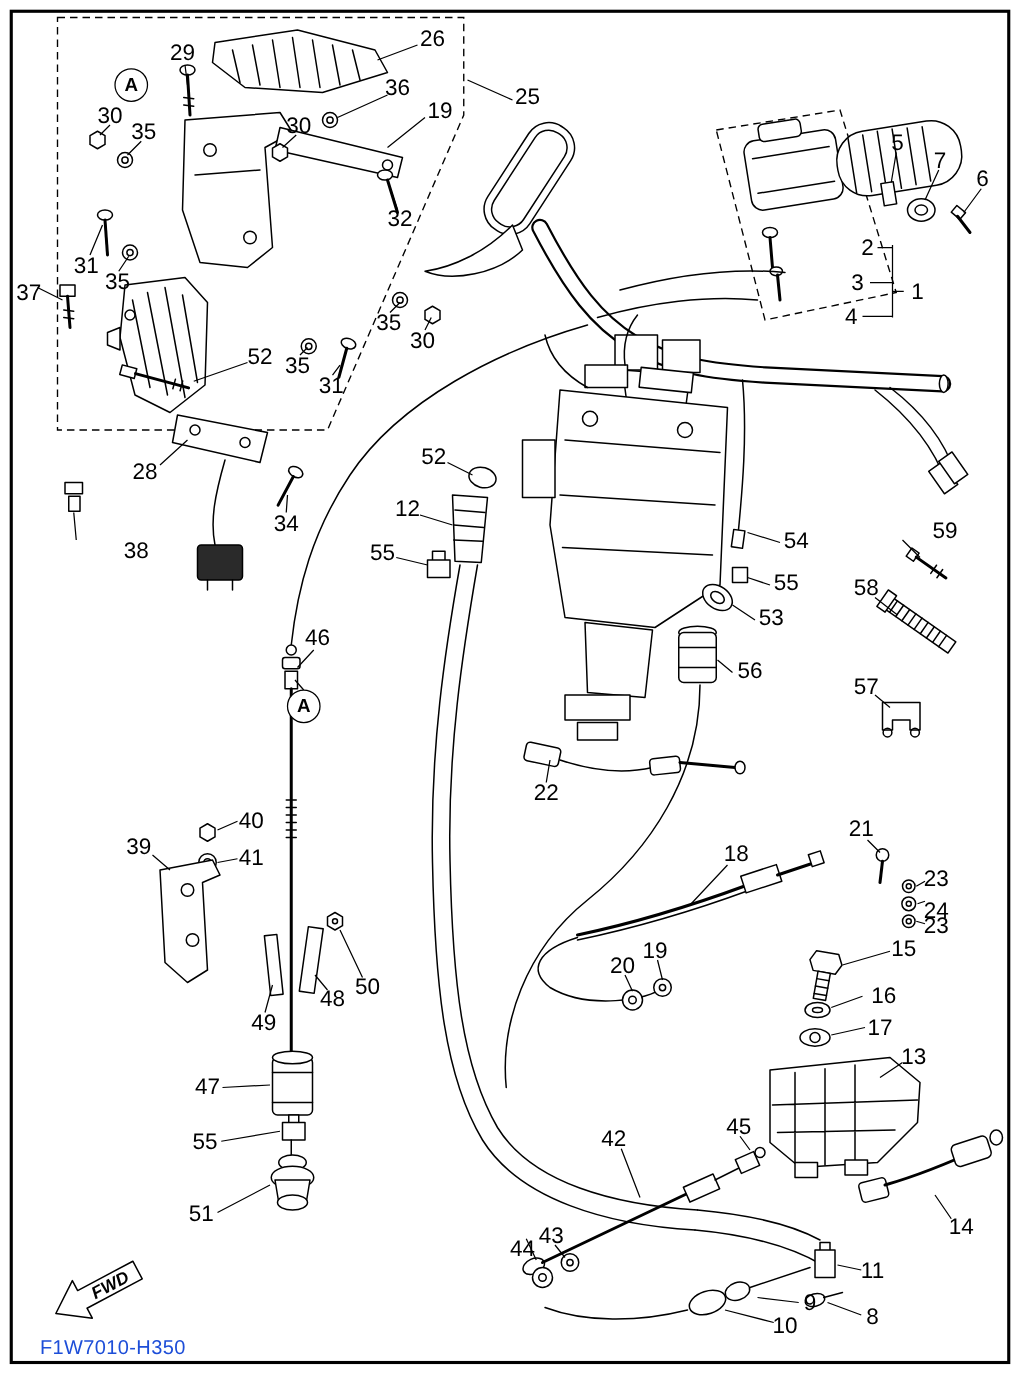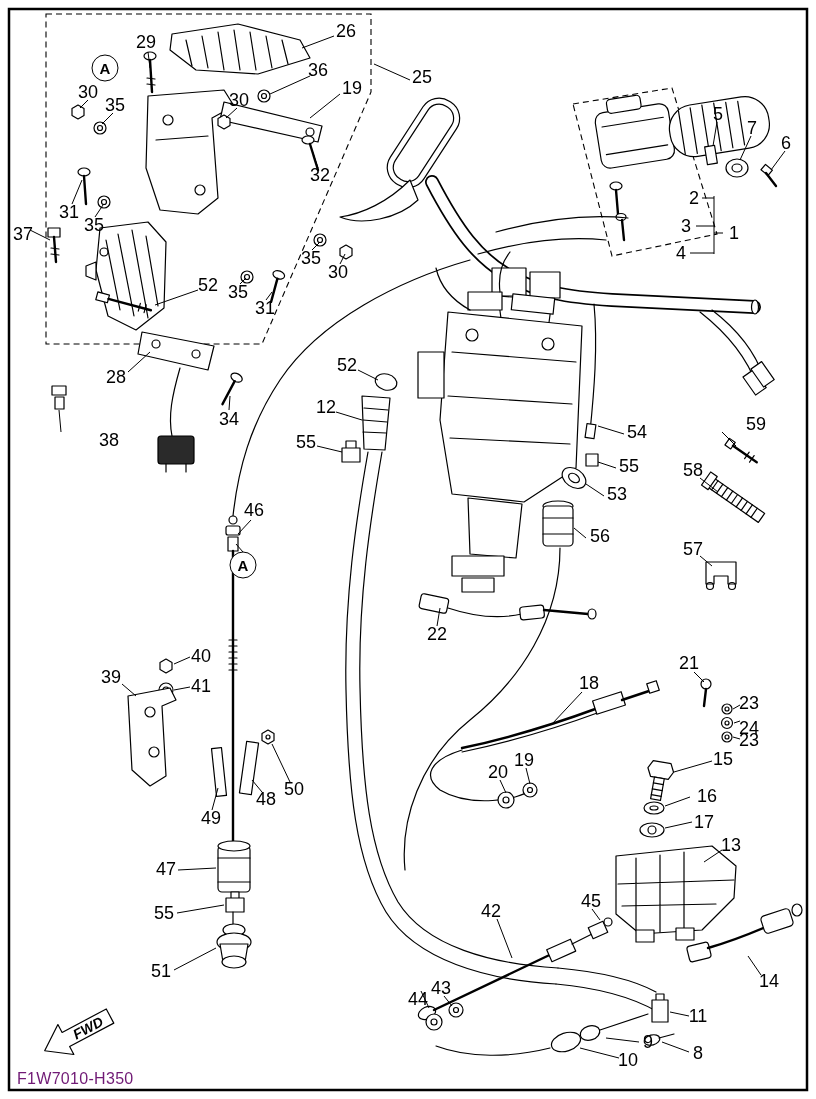--- a/index.html
+++ b/index.html
@@ -1,21 +1,21 @@
 <!DOCTYPE html>
 <html><head>
 <meta charset="utf-8">
 <style>
   html,body{margin:0;padding:0;background:#fff;}
   .page{position:relative;width:816px;height:1099px;background:#fff;font-family:"Liberation Sans",sans-serif;overflow:hidden;}
   .art{position:absolute;left:0;top:0;}
   .label-layer{position:absolute;left:0;top:0;width:816px;height:1099px;pointer-events:none;}
   .part-label{position:absolute;transform:translate(-50%,-50%);font-size:18px;font-weight:400;color:#000;line-height:1;white-space:nowrap;}
   .part-label.circled{width:25px;height:25px;border:1.6px solid #000;border-radius:50%;display:flex;align-items:center;justify-content:center;font-size:15px;font-weight:700;background:#fff;}
-  .page-code{position:absolute;left:17px;top:1070px;font-size:16px;color:#701a75;letter-spacing:.3px;}
+  .page-code{position:absolute;left:32px;top:1070px;font-size:16px;color:#1d4ed8;letter-spacing:.3px;}
   svg .w{fill:#fff;stroke:#000;stroke-width:1.2;stroke-linejoin:round;}
   svg .s{fill:none;stroke:#000;stroke-width:1.2;stroke-linecap:round;stroke-linejoin:round;}
   svg .thick{stroke-width:2.4;}
   svg .d{stroke-dasharray:6 4;fill:none;stroke:#000;stroke-width:1.1;}
   svg .leader{stroke:#000;stroke-width:1;fill:none;}
   svg .frame{fill:none;stroke:#000;stroke-width:2.5;}
   svg .dark{fill:#2a2a2a;stroke:#000;stroke-width:1.2;}
   svg .tube-o{fill:none;stroke:#000;stroke-width:14;stroke-linecap:round;}
   svg .tube-i{fill:none;stroke:#fff;stroke-width:10.5;stroke-linecap:round;}
   svg .fwd-text{font:italic 700 14px "Liberation Sans",sans-serif;fill:#000;stroke:none;text-anchor:middle;}

